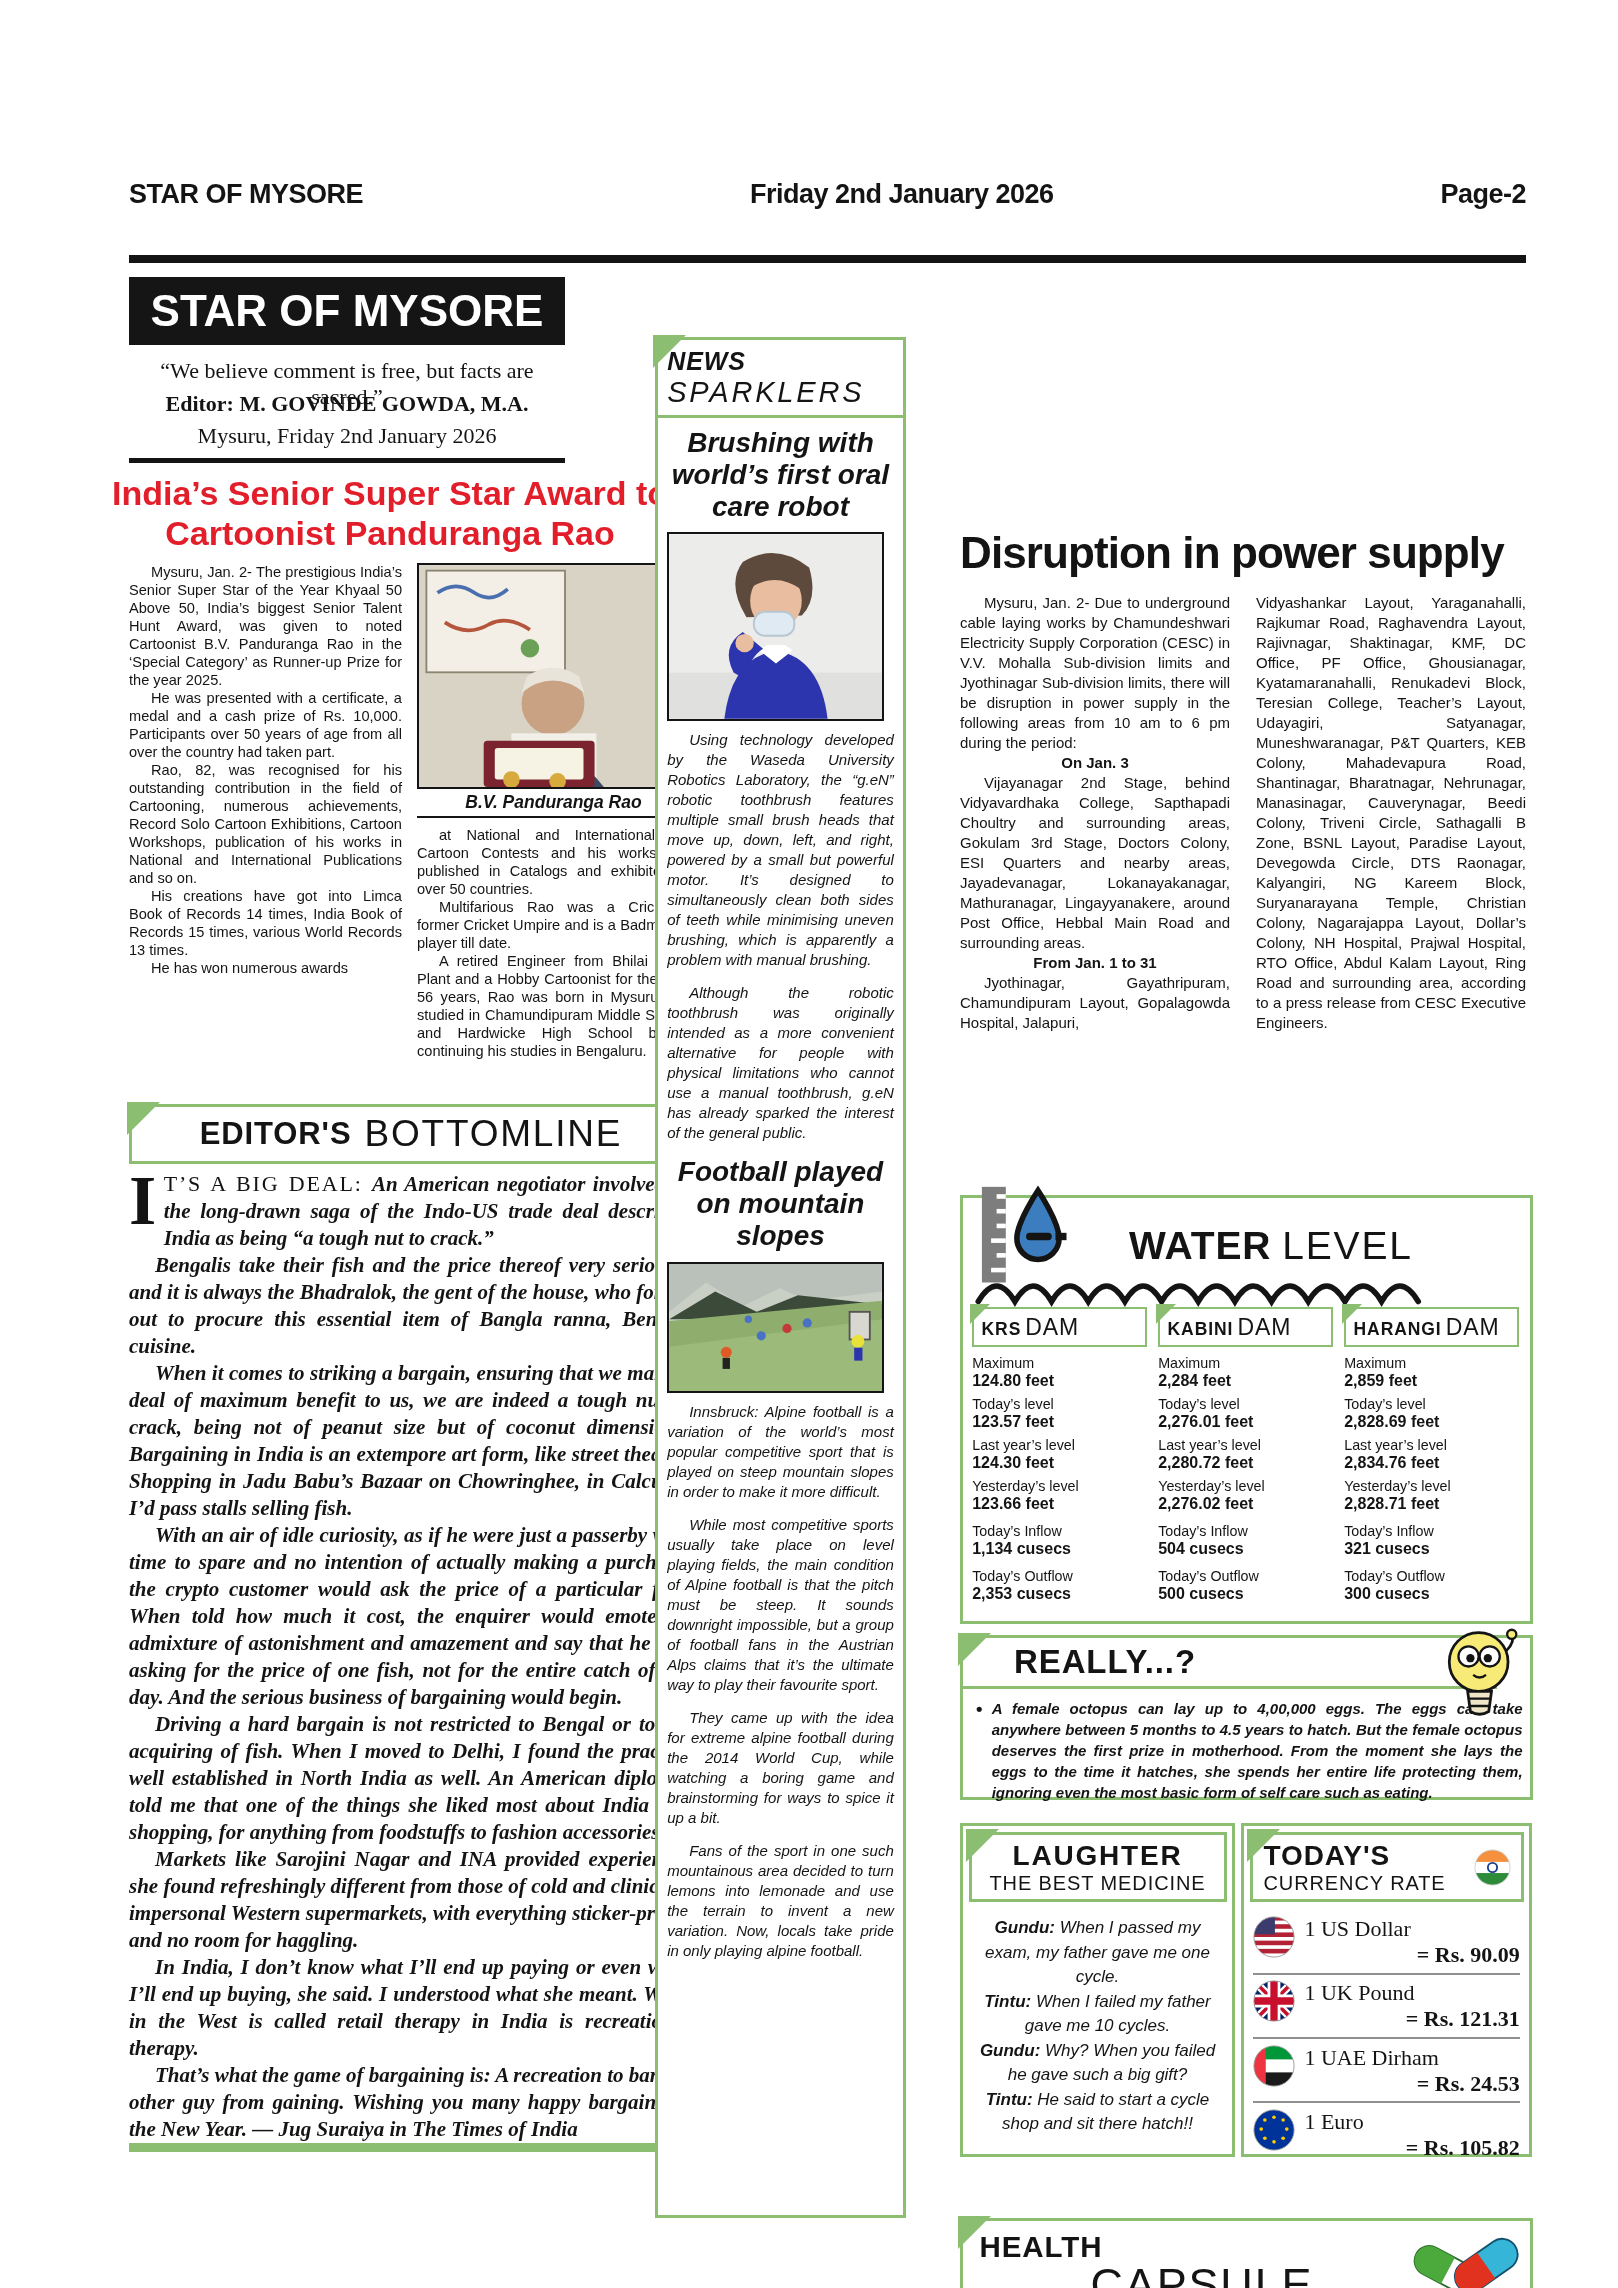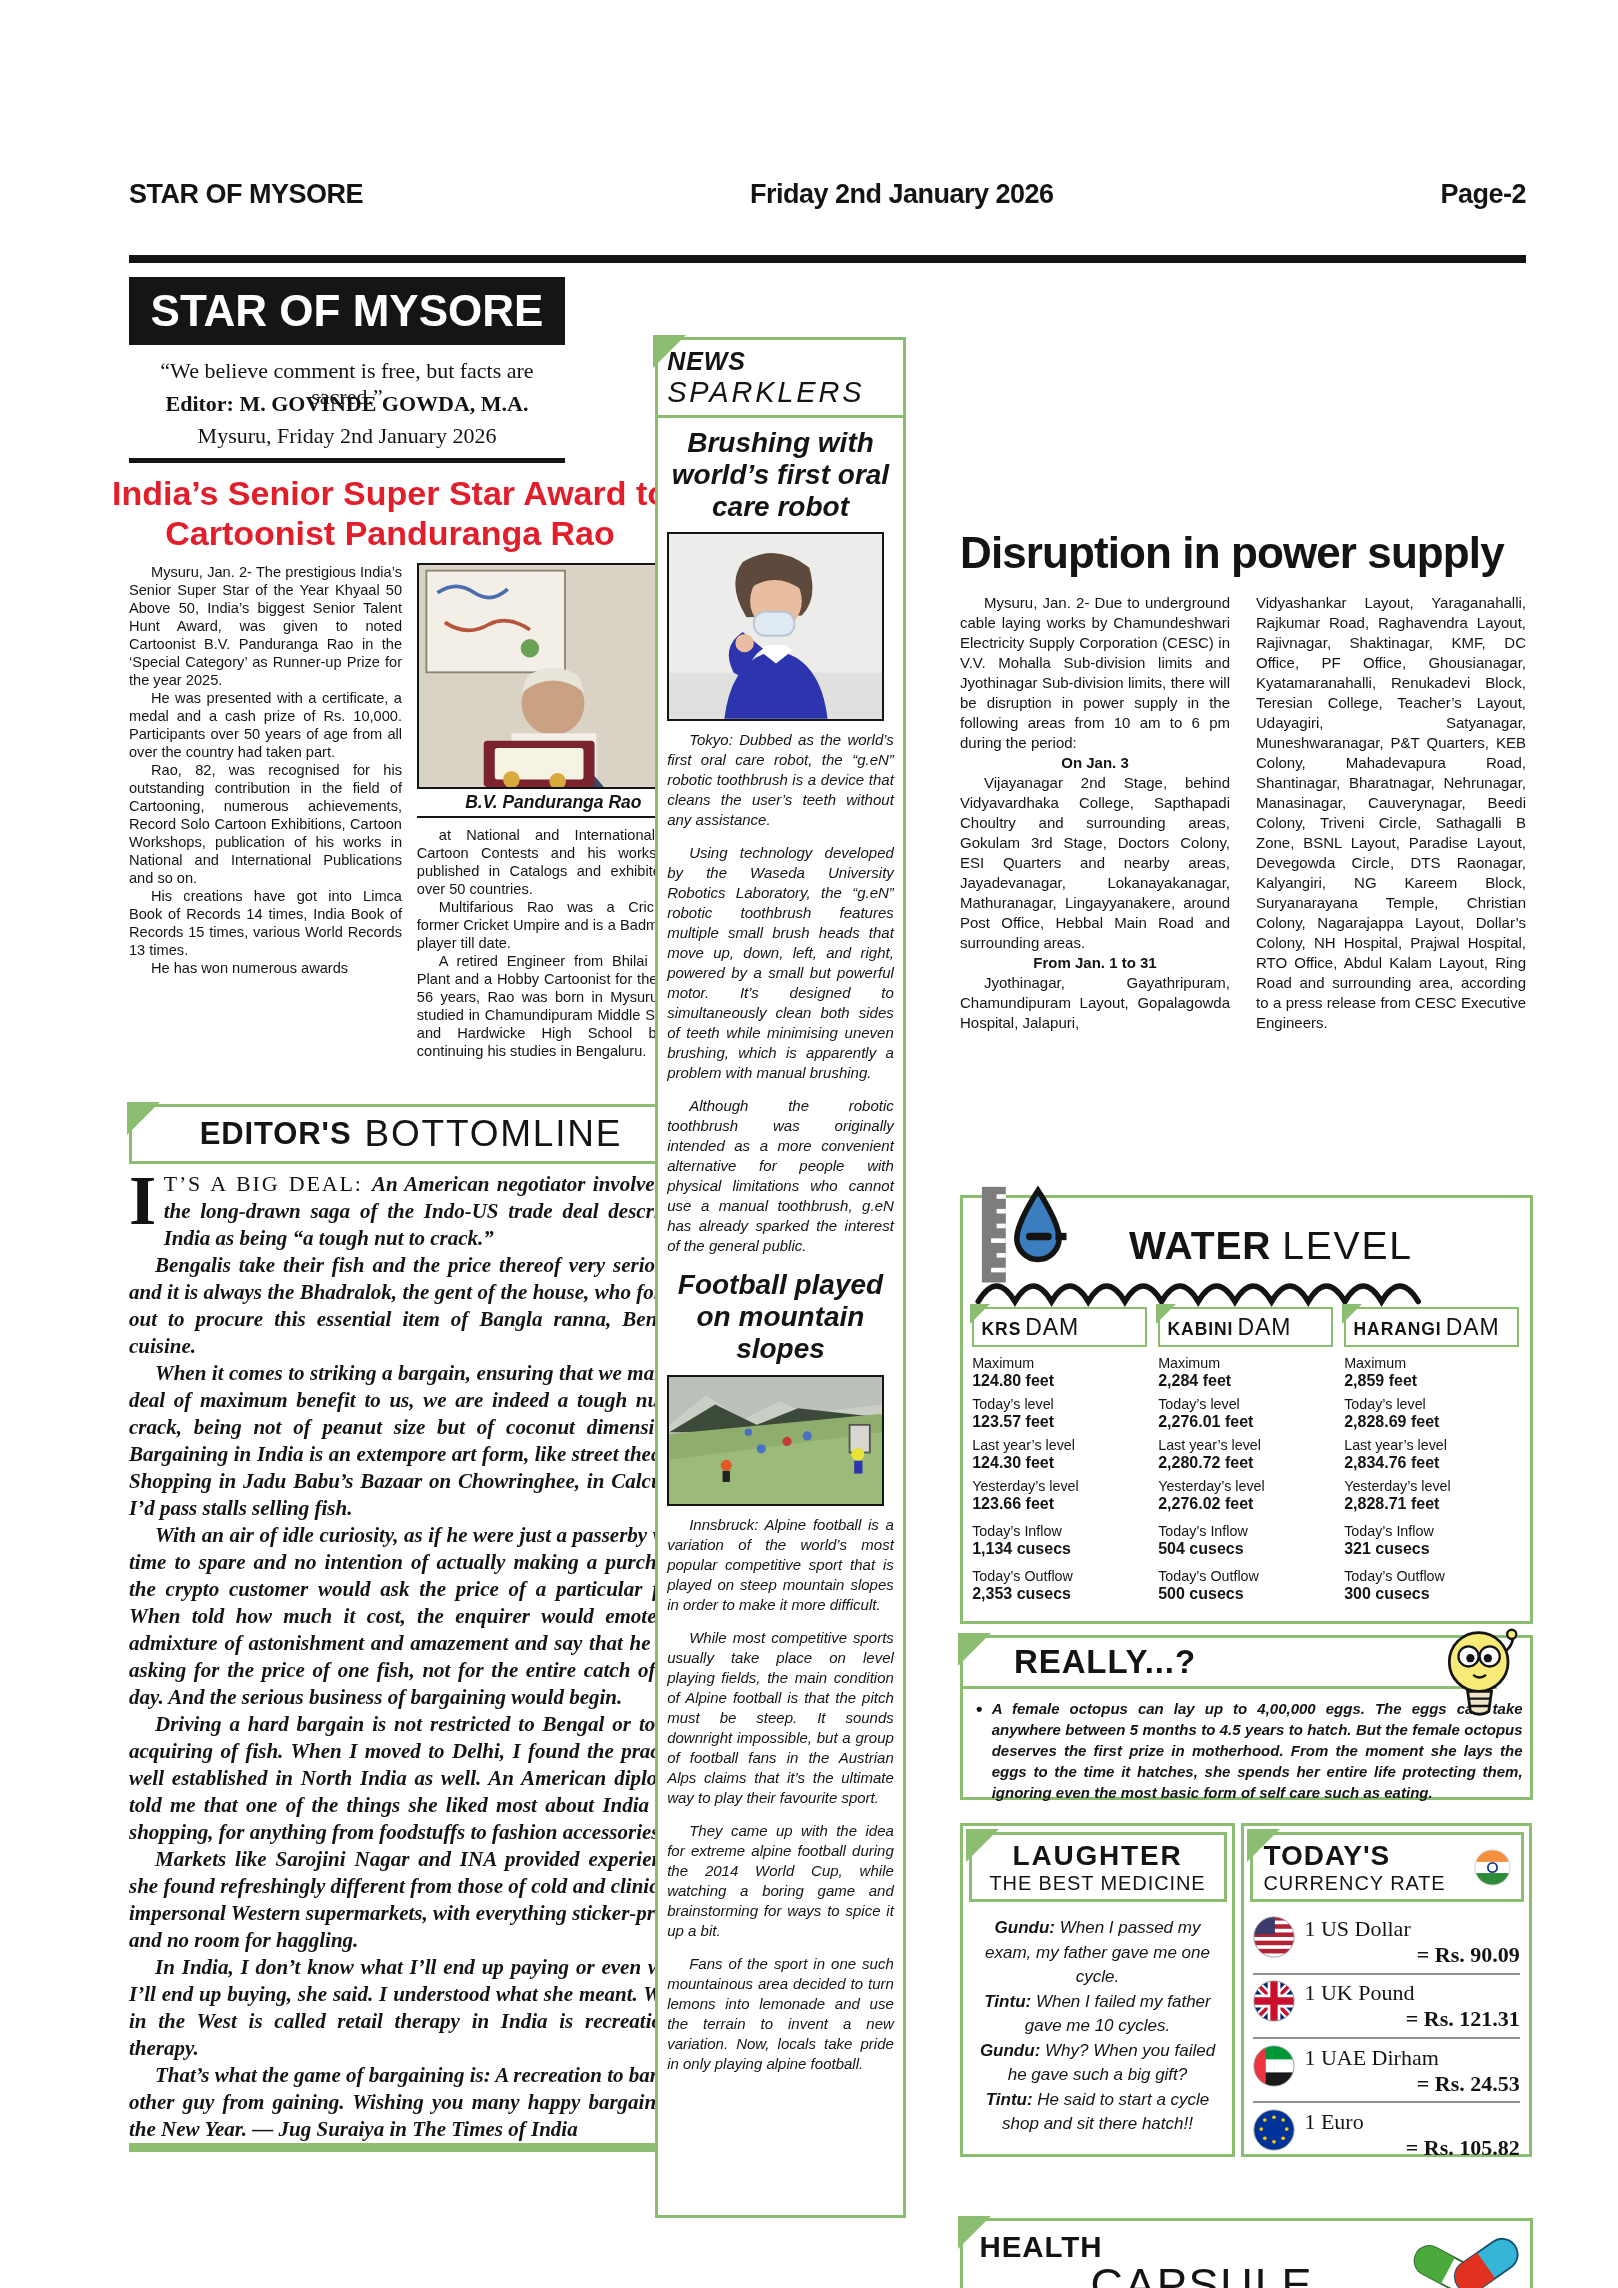--- a/index.html
+++ b/index.html
@@ -9,21 +9,21 @@
   .top-header{left:129px;top:179px;width:1397px;display:flex;justify-content:space-between;font-size:27px;font-weight:bold;letter-spacing:-0.5px;}
   .top-rule{left:129px;top:255px;width:1397px;height:8.3px;background:#141414;}
   
   .mast-box{left:129px;top:277px;width:436px;height:68px;background:#151515;color:#fff;display:flex;align-items:center;justify-content:center;font-size:44px;font-weight:bold;letter-spacing:0px;font-family:"Liberation Sans",sans-serif;}
   .mast-tagline{left:129px;top:358px;width:436px;text-align:center;font-family:"Liberation Serif",serif;font-size:22px;}
   .mast-editor{left:129px;top:391px;width:436px;text-align:center;font-family:"Liberation Serif",serif;font-size:22px;font-weight:bold;}
   .mast-date{left:129px;top:423px;width:436px;text-align:center;font-family:"Liberation Serif",serif;font-size:22px;}
   .mast-rule{left:129px;top:458px;width:436px;height:4.6px;background:#141414;}
   .red-headline{left:89px;top:473px;width:602px;text-align:center;color:#e31e2b;font-size:34px;line-height:40px;font-weight:bold;}
   
-  .award-cols{left:129px;top:563px;width:561px;display:flex;gap:14.8px;}
+  .award-cols{left:129px;top:563px;width:561px;display:flex;gap:14.8px;justify-content:space-between;}
   .award-col{width:273px;font-size:14.6px;line-height:18px;text-align:justify;}
   .award-col p{margin:0;text-indent:22px;}
   .photo-frame{border:2.8px solid #141414;display:block;}
   .photo-caption{text-align:center;font-weight:bold;font-style:italic;font-size:17.5px;padding:3.7px 0 5.5px 0;border-bottom:2.8px solid #141414;margin-bottom:7.4px;}
   
   .green{border:3.7px solid #8cbe71;}
   .fold{position:relative;}
   .fold::before{content:"";position:absolute;top:-5.5px;left:-5.5px;width:0;height:0;border-top:33px solid #8cbe71;border-right:33px solid transparent;z-index:3;}
   .fold-sm::before{border-top:20px solid #8cbe71;border-right:20px solid transparent;top:-4.6px;left:-4.6px;}
   
@@ -183,21 +183,20 @@
         <path d="M80 30 q36 -22 72 6 q10 34 -8 52 l-60 2 q-22 -36 -4 -60 Z" fill="#5d4a3c"></path>
         <ellipse cx="116" cy="72" rx="28" ry="32" fill="#e9bd9f"></ellipse>
         <path d="M88 58 q28 -18 56 2 l0 -14 q-28 -20 -56 -2 Z" fill="#5d4a3c"></path>
         <rect x="92" y="84" width="44" height="26" rx="12" fill="#dfeaf2" stroke="#b8c6d2" stroke-width="2"></rect>
         <path d="M60 200 q8 -66 56 -74 q48 8 56 74 Z" fill="#2d35ae"></path>
         <path d="M98 126 l18 14 l18 -14 l-8 -6 l-20 0 Z" fill="#ffffff"></path>
         <path d="M70 150 q-14 -28 10 -44 l22 18 q-16 10 -18 34 Z" fill="#2d35ae"></path>
         <circle cx="82" cy="118" r="10" fill="#e9bd9f"></circle>
       </svg>
       <div class="mid-text">
-        <p>Tokyo: Dubbed as the world’s first oral care robot, the “g.eN” robotic toothbrush is a device that cleans the user’s teeth without any assistance.</p>
         <p>Using technology developed by the Waseda University Robotics Laboratory, the “g.eN” robotic toothbrush features multiple small brush heads that move up, down, left, and right, powered by a small but powerful motor. It’s designed to simultaneously clean both sides of teeth while minimising uneven brushing, which is apparently a problem with manual brushing.</p>
         <p>Although the robotic toothbrush was originally intended as a more convenient alternative for people with physical limitations who cannot use a manual toothbrush, g.eN has already sparked the interest of the general public.</p>
       </div>
       <div class="mid-headline">Football played on mountain slopes</div>
       <svg class="photo-frame" width="213" height="127" viewBox="0 0 231 138">
         <rect width="231" height="138" fill="#c9cfc4"></rect>
         <path d="M0 52 L40 20 L80 46 L120 26 L150 40 L231 30 L231 0 L0 0 Z" fill="#b9c1ba"></path>
         <path d="M0 60 L50 30 L95 52 L140 34 L231 44 L231 60 Z" fill="#3c4a3a"></path>
         <path d="M0 138 L0 62 L231 40 L231 138 Z" fill="#8fae6e"></path>
         <path d="M0 138 L0 90 L231 60 L231 138 Z" fill="#9cba7a"></path>

